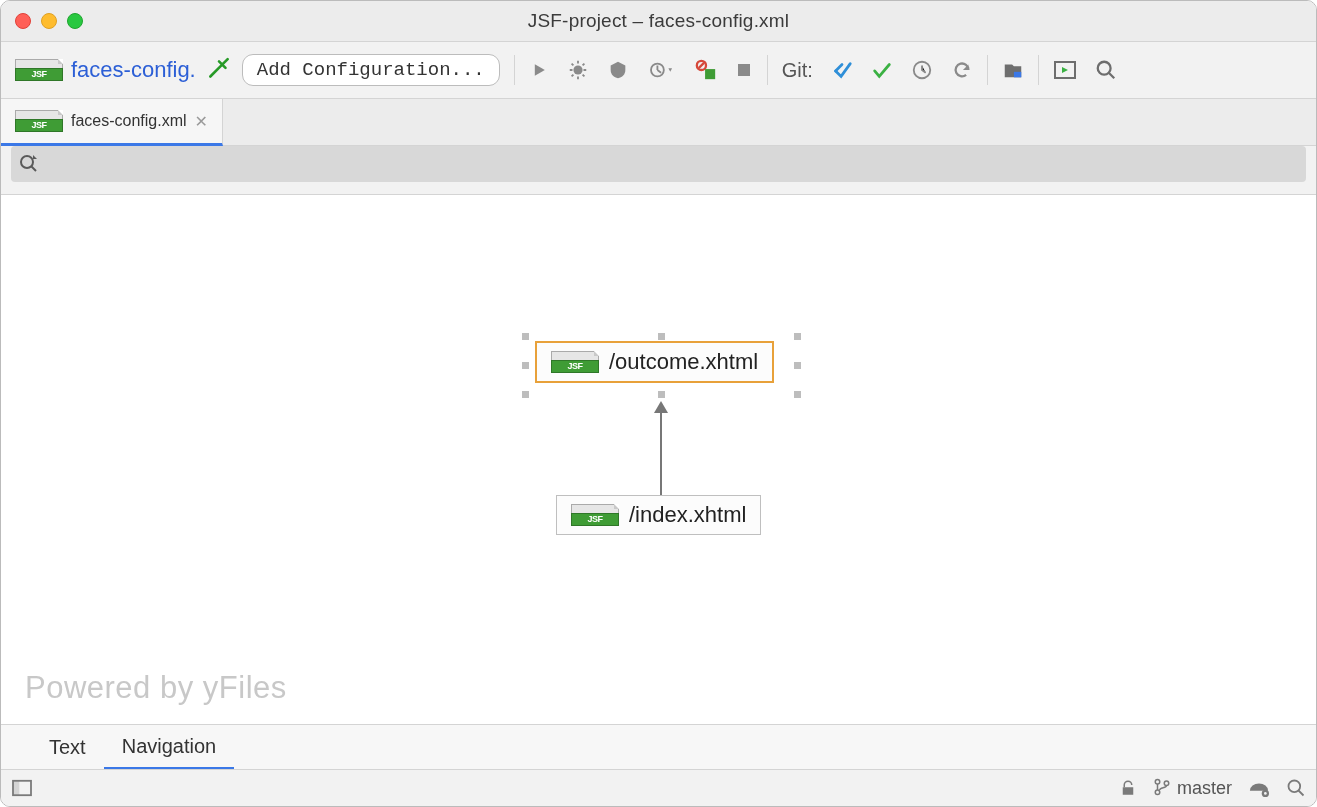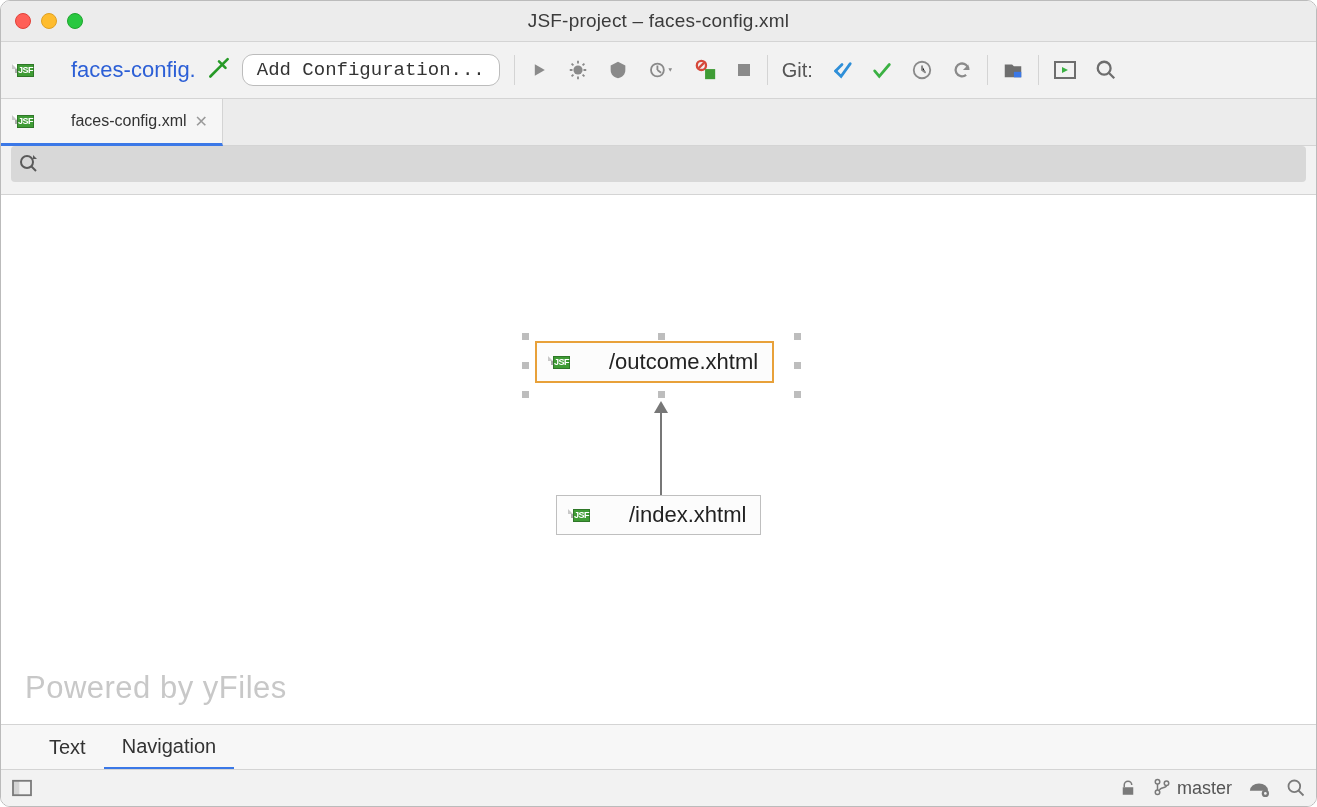--- a/index.html
+++ b/index.html
@@ -107,21 +107,21 @@
     padding:6px 14px;font-size:22px;color:#222;background:#fcfcfc;
     border:1px solid #bfbfbf;
   }
   .node.selected{border:2px solid var(--orange);}
   .handle{position:absolute;width:7px;height:7px;background:#bdbdbd;}
   .edge-line{position:absolute;width:2px;background:#777;}
   .edge-arrow{position:absolute;width:0;height:0;border-left:7px solid transparent;border-right:7px solid transparent;border-bottom:12px solid #777;}
 
   
   .jsf-icon{
-    display:inline-flex;flex-direction:row;width:48px;
+    display:inline-flex;flex-direction:column;width:48px;
   }
   .jsf-icon .page{
     height:8px;background:#e6e6e6;border:1px solid #aaa;border-bottom:none;
     position:relative;border-top-right-radius:3px;
   }
   .jsf-icon .page::after{
     content:"";position:absolute;right:-1px;top:-1px;
     border-top:5px solid #fff;border-left:5px solid #c9c9c9;
   }
   .jsf-icon .badge{

